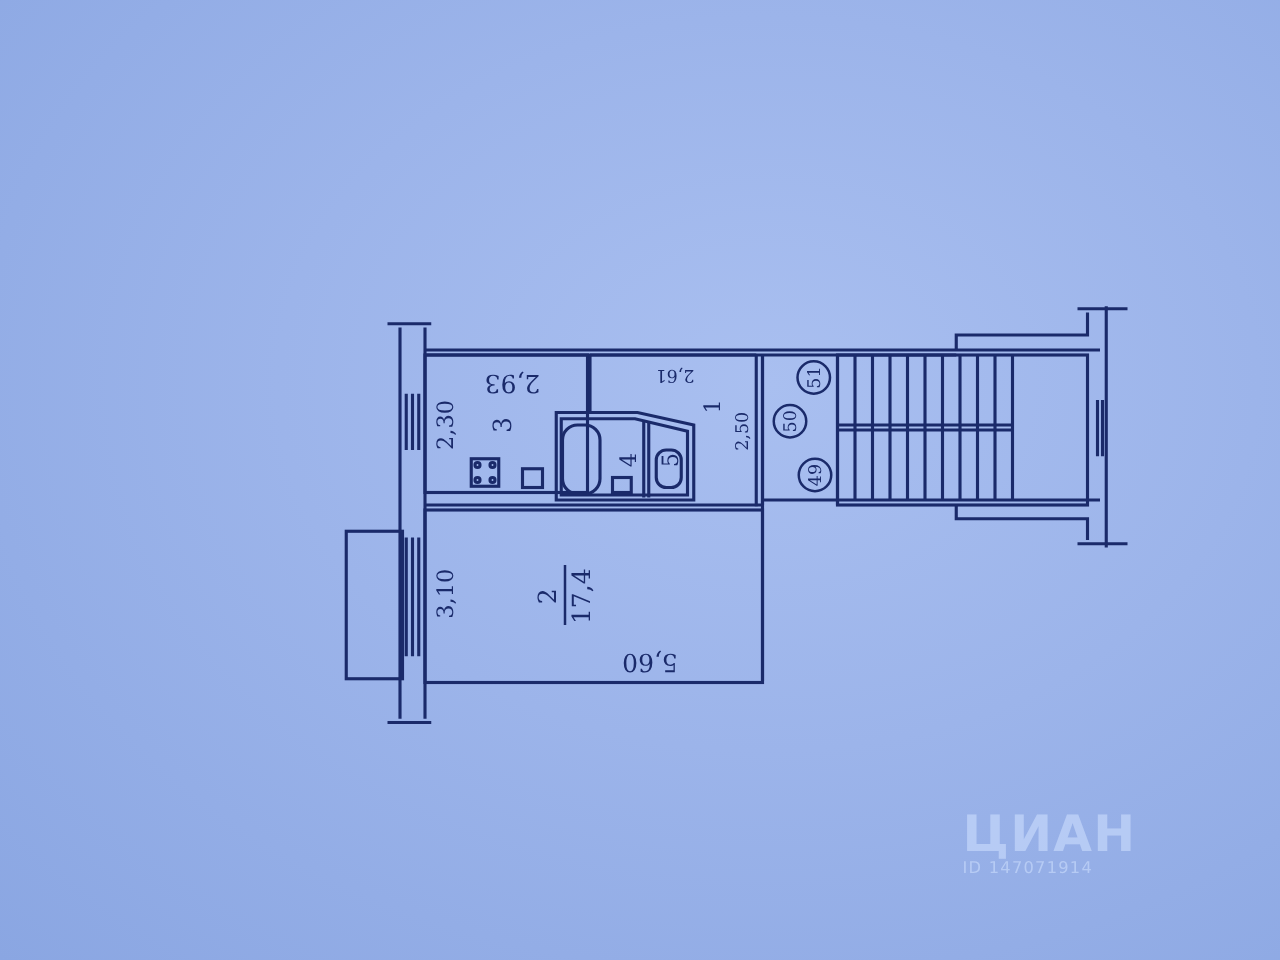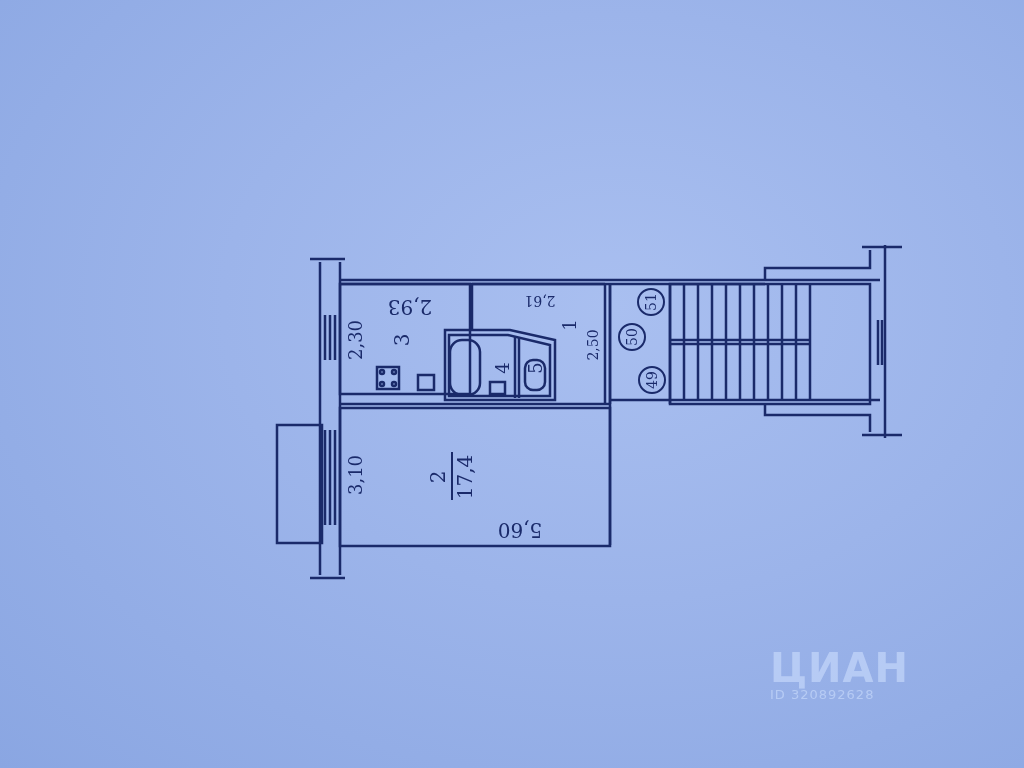--- a/index.html
+++ b/index.html
@@ -123,14 +123,14 @@
   <text x="0" y="0" font-size="18" transform="translate(362 475) rotate(-90)" text-anchor="middle">3,10</text>
   <text x="520" y="523" font-size="20" transform="rotate(180 520 523)" text-anchor="middle">5,60</text>
   <text x="0" y="0" font-size="14" transform="translate(656 302) rotate(-90)" text-anchor="middle">51</text>
   <text x="0" y="0" font-size="14" transform="translate(637 337) rotate(-90)" text-anchor="middle">50</text>
   <text x="0" y="0" font-size="14" transform="translate(657 380) rotate(-90)" text-anchor="middle">49</text>
 </svg>
 </div>
 
 <div class="wm">
   <div class="wm-brand">ЦИАН</div>
-  <div class="wm-id">ID 320892628</div>
+  <div class="wm-id">ID 147071914</div>
 </div>
 
 </body></html>

